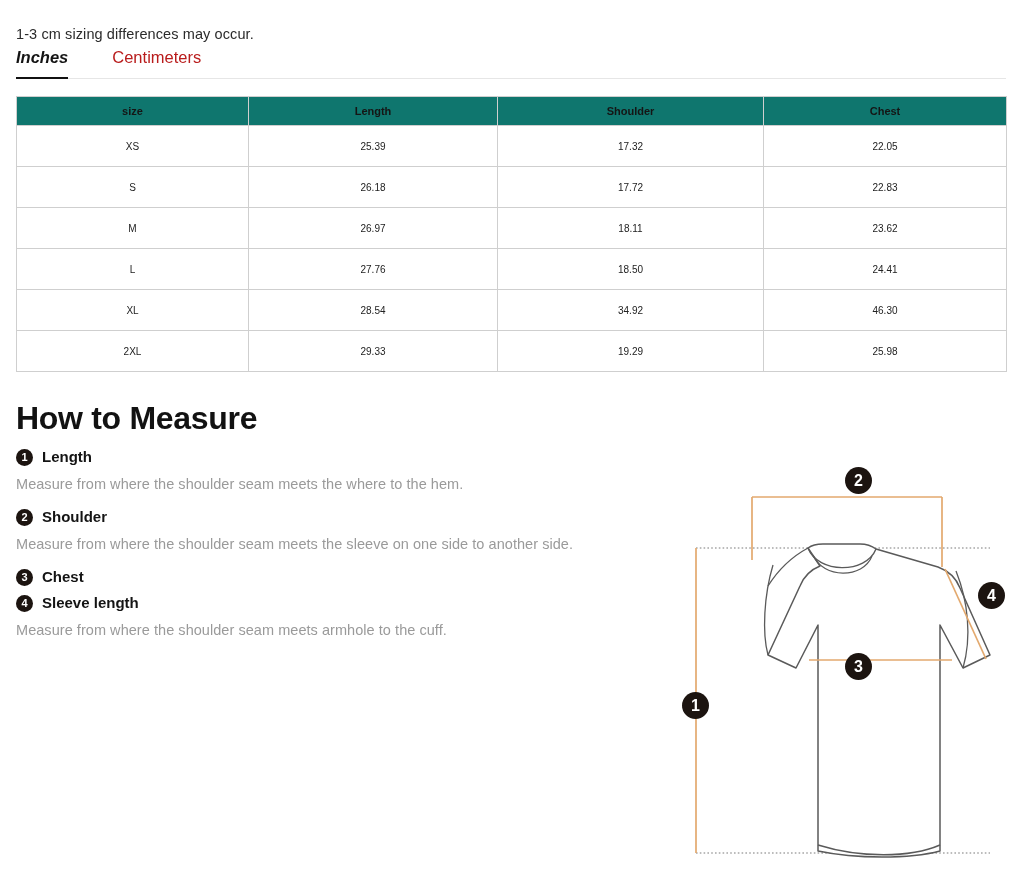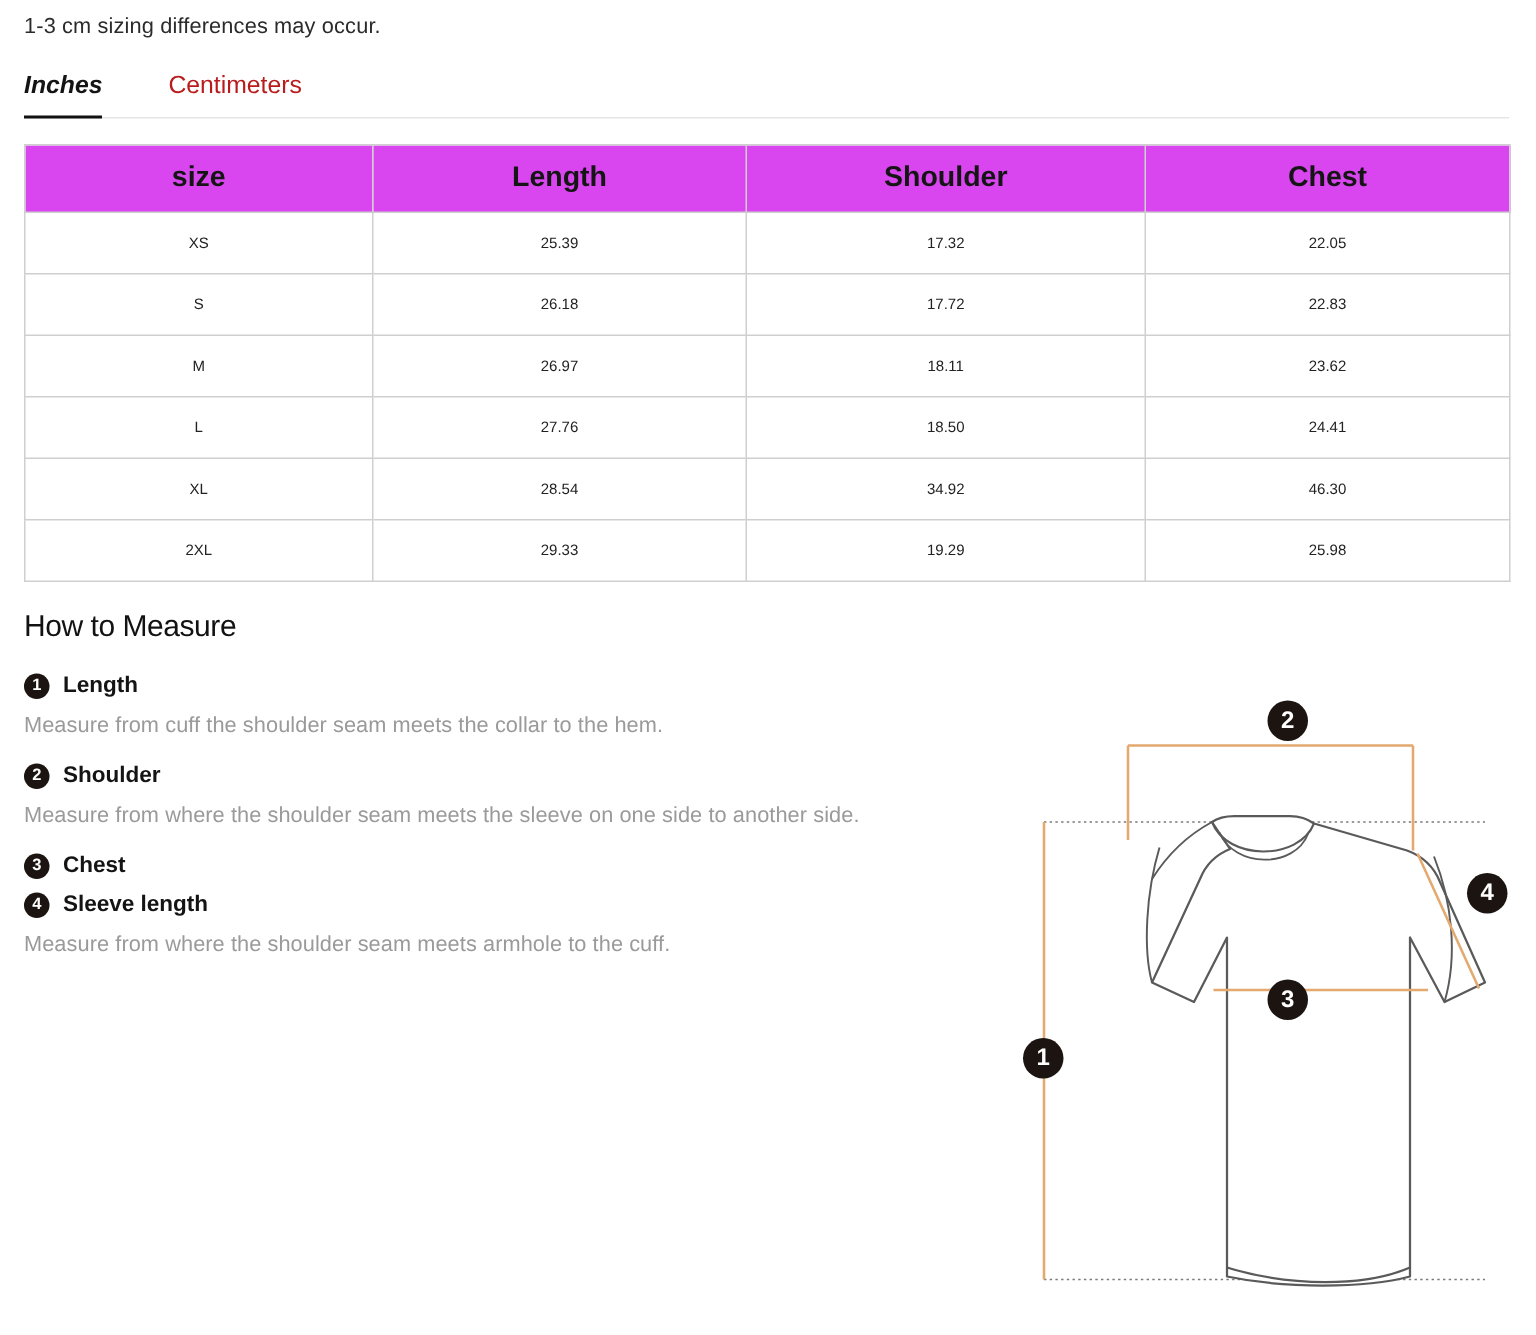--- a/index.html
+++ b/index.html
@@ -8,21 +8,21 @@
     width: 1024px; height: 890px;
     background: #ffffff;
     font-family: "Liberation Sans", sans-serif;
     color: #1a1a1a;
     -webkit-font-smoothing: antialiased;
   }
   .page { position: relative; width: 1024px; height: 890px; overflow: hidden; }
 
   
   .disclaimer {
-    position: absolute; left: 16px; top: 8px;
+    position: absolute; left: 16px; top: 24px;
     font-size: 14.5px; line-height: 20px; color: #2b2b2b; letter-spacing: 0.1px;
   }
 
   
   .tabs {
     position: absolute; left: 16px; top: 46px; width: 990px; height: 33px;
     display: flex; align-items: flex-start; gap: 0;
     border-bottom: 1px solid #e6e6e6;
   }
   .tab {
@@ -47,35 +47,35 @@
   .size-table th, .size-table td {
     border: 1px solid #cfcfcf;
     text-align: center;
     font-size: 10px;
     color: #222;
     height: 41px;
     padding: 0;
     font-weight: 400;
   }
   .size-table thead th {
-    background: #d946ef;
+    background: #0f766e;
     font-weight: 700;
     color: #151515;
-    height: 45px;
-    font-size: 19px;
+    height: 29px;
+    font-size: 11px;
   }
   .col-size   { width: 232px; }
   .col-length { width: 249px; }
   .col-shoulder { width: 266px; }
   .col-chest  { width: 243px; }
 
   
   .htm-title {
     position: absolute; left: 16px; top: 400px;
-    font-size: 20px; font-weight: 400; letter-spacing: -0.3px; color: #121212;
+    font-size: 32px; font-weight: 700; letter-spacing: -0.3px; color: #121212;
     line-height: 36px;
   }
   .measure-list {
     position: absolute; left: 16px; top: 448px; width: 630px;
   }
   .m-item { margin-bottom: 7px; }
   .m-head { display: flex; align-items: center; gap: 9px; margin-bottom: 8px; }
   .badge-sm {
     width: 17px; height: 17px; border-radius: 50%;
     background: #1c1410; color: #fff;
@@ -170,21 +170,21 @@
 
   <div class="htm-title">How to Measure</div>
 
   <div class="measure-list">
 
     <div class="m-item">
       <div class="m-head">
         <span class="badge-sm">1</span>
         <span class="m-label">Length</span>
       </div>
-      <p class="m-desc">Measure from cuff the shoulder seam meets the collar to the hem.</p>
+      <p class="m-desc">Measure from where the shoulder seam meets the where to the hem.</p>
     </div>
 
     <div class="m-item">
       <div class="m-head">
         <span class="badge-sm">2</span>
         <span class="m-label">Shoulder</span>
       </div>
       <p class="m-desc">Measure from where the shoulder seam meets the sleeve on one side to another side.</p>
     </div>
 

